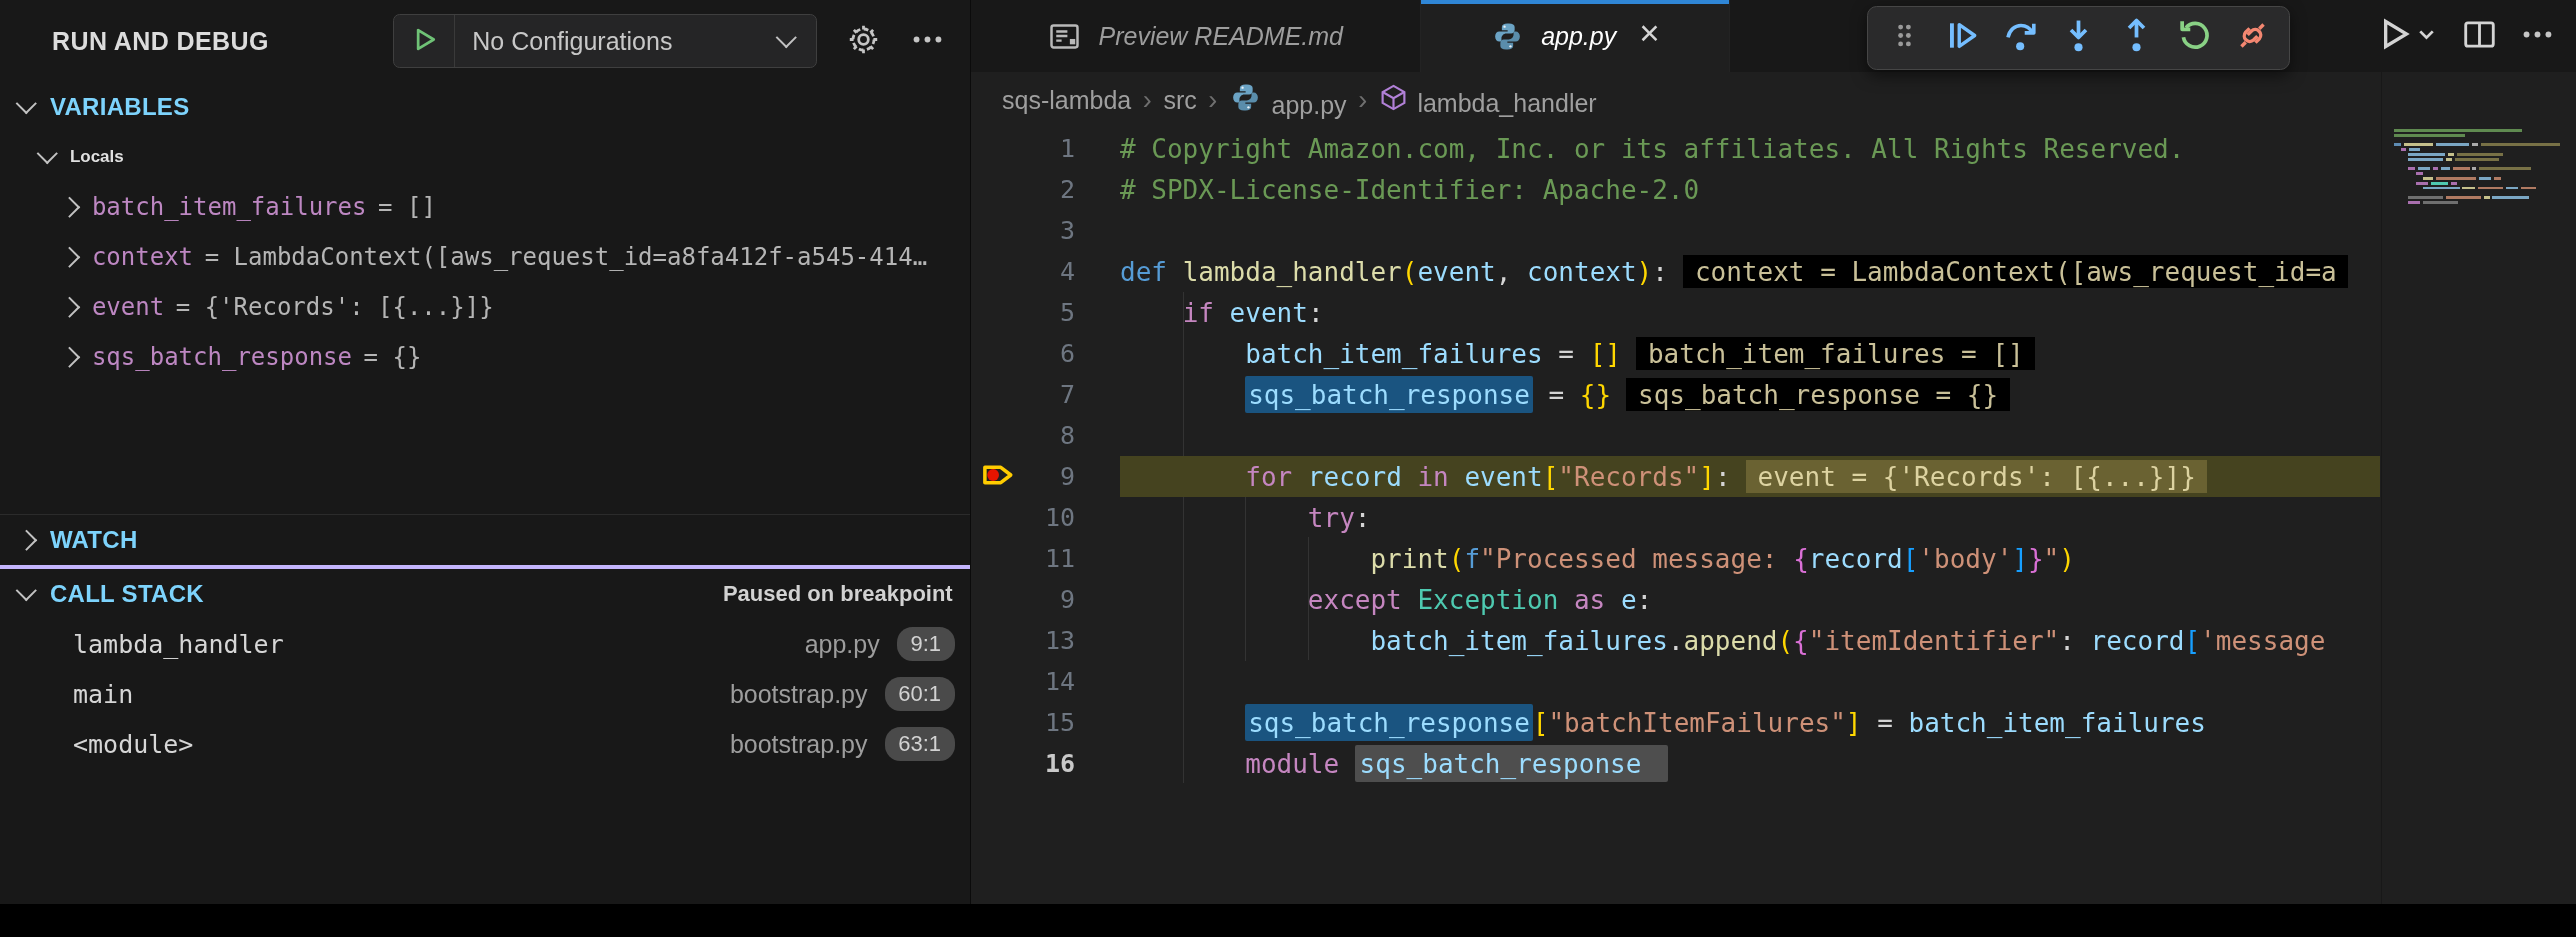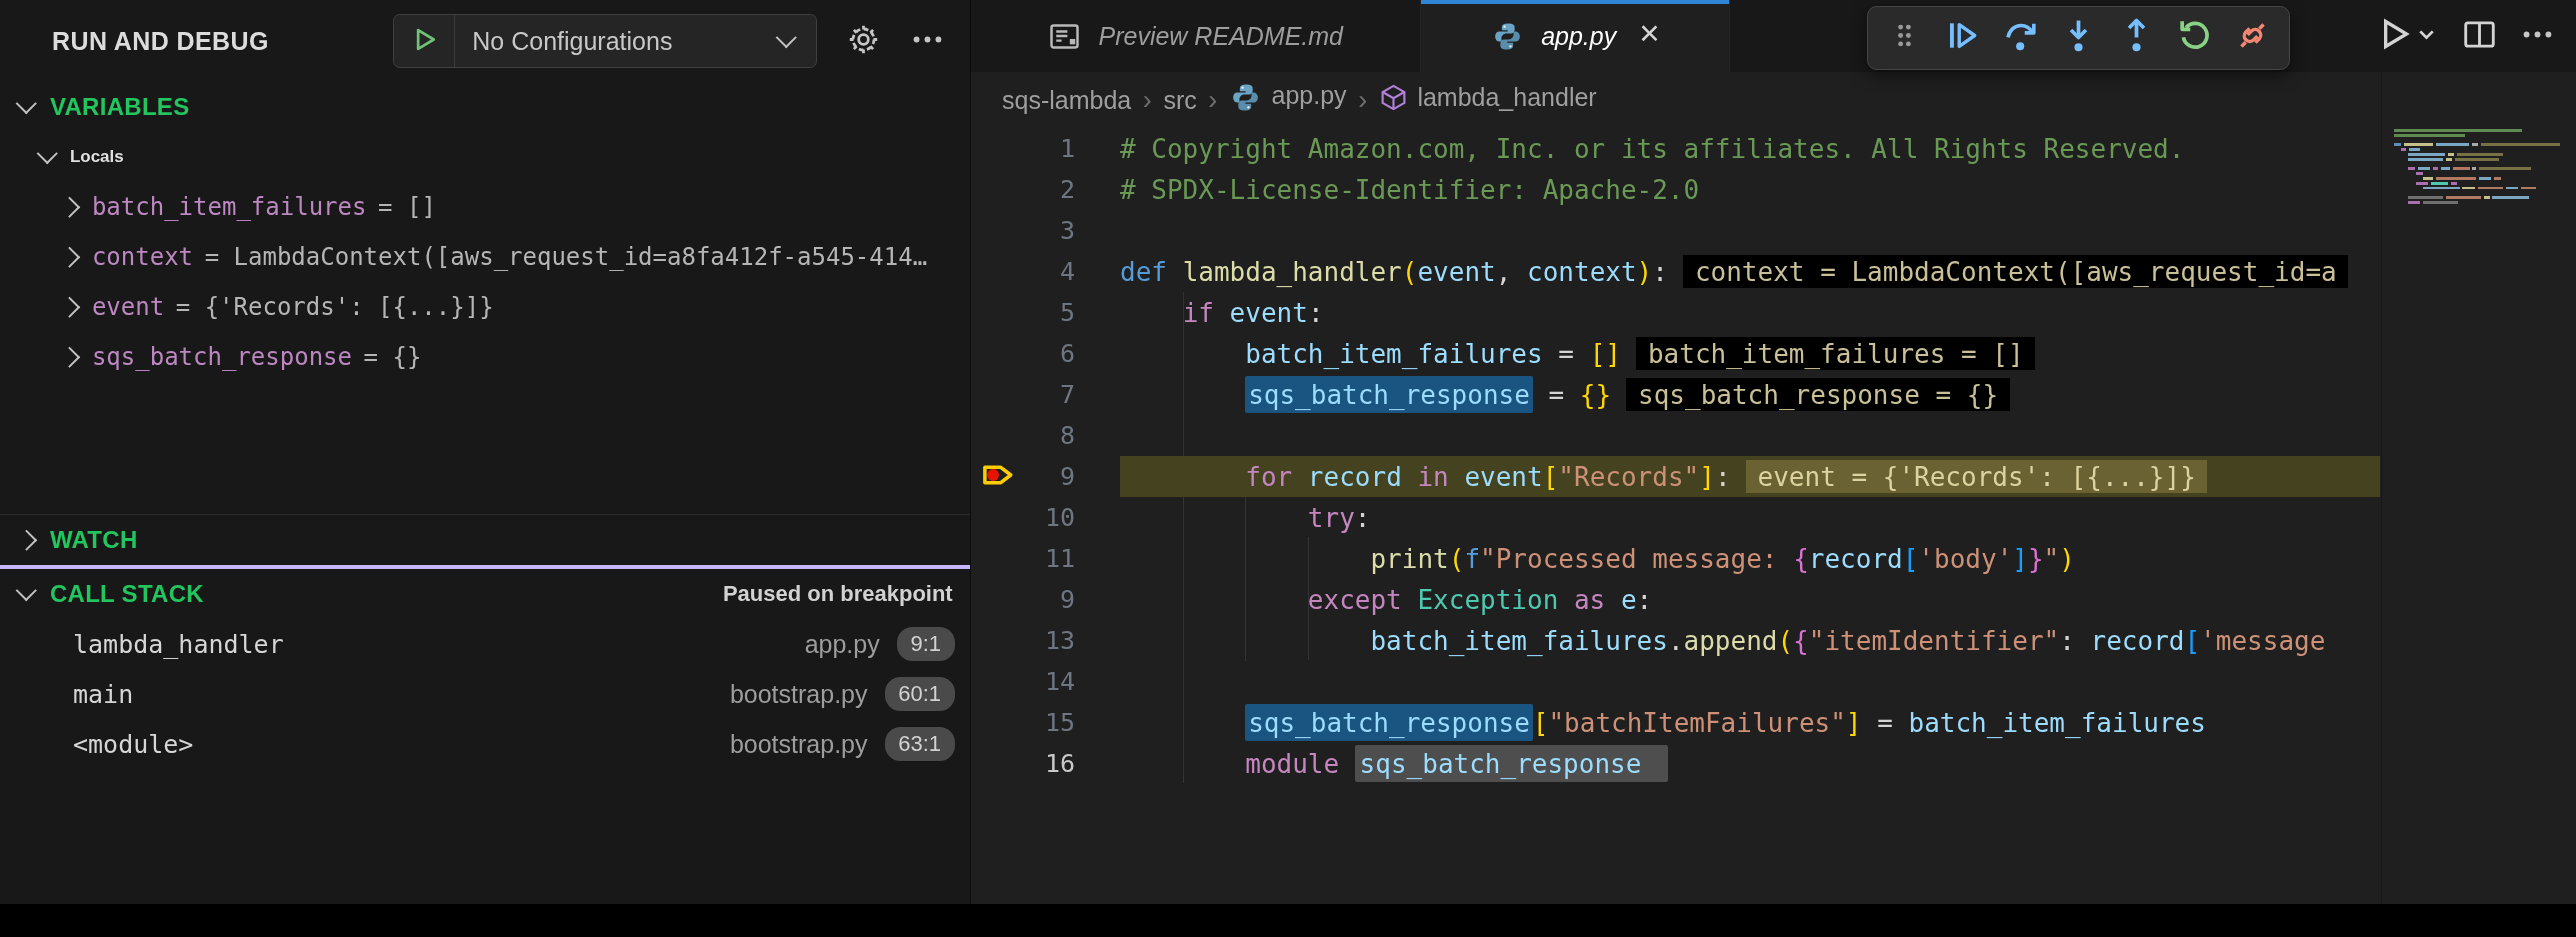--- a/index.html
+++ b/index.html
@@ -22,21 +22,21 @@
   .chev{display:inline-block;width:12.5px;height:12.5px;border-right:2.3px solid #c2c2c2;
         border-bottom:2.3px solid #c2c2c2;flex:none;}
   .chev.down{transform:rotate(45deg);margin-top:-6.7px;}
   .chev.right{transform:rotate(-45deg);}
 
   .var-section{height:432px;}
   .tree-row{display:flex;align-items:center;height:50px;white-space:nowrap;overflow:hidden;cursor:pointer;}
   .tree-row .chev{margin-left:19px;}
   .tree-row.lvl1 .chev{margin-left:40px;}
   .tree-row.lvl2 .chev{margin-left:62px;}
-  .section-label{font-weight:700;font-size:24px;color:#22c55e;margin-left:16.4px;letter-spacing:0.3px;}
+  .section-label{font-weight:700;font-size:24px;color:#7dd3fc;margin-left:16.4px;letter-spacing:0.3px;}
   .scope-label{font-weight:700;font-size:17px;color:#e0e0e0;margin-left:15.4px;}
   .var-name{font-family:"DejaVu Sans Mono",monospace;font-size:24px;color:#bd87c2;margin-left:15.4px;}
   .var-val{font-family:"DejaVu Sans Mono",monospace;font-size:24px;color:#b5b5b5;margin-left:11.6px;}
 
   .watch-section{height:50px;border-top:1px solid #2b2b2b;}
   .stack-section{border-top:4px solid #c4b5fd;}
   .stack-hdr{display:flex;align-items:center;height:50px;}
   .stack-status{margin-left:auto;margin-right:17.3px;font-size:22px;font-weight:700;color:#d2d2d2;}
   .frame-row{display:flex;align-items:center;height:50px;padding:0 15.4px 0 73px;cursor:pointer;}
   .frame-name{font-family:"DejaVu Sans Mono",monospace;font-size:25px;color:#d6d6d6;}
@@ -57,30 +57,30 @@
   .debug-toolbar{position:absolute;left:896px;top:5.8px;width:406px;height:62px;background:#2a2a2b;
                  border:1px solid #464646;border-radius:9.6px;box-shadow:0 5.8px 15.4px rgba(0,0,0,.5);
                  display:flex;align-items:center;justify-content:space-around;padding:0 7.7px;z-index:5;}
   .dbg-btn{display:flex;align-items:center;justify-content:center;width:50px;height:50px;cursor:pointer;}
 
   .editor-actions{position:absolute;right:21px;top:0;height:72px;display:flex;align-items:center;}
   .ea-btn{display:flex;align-items:center;cursor:pointer;margin-left:23px;}
 
   .breadcrumb{height:56px;display:flex;align-items:center;padding-left:31px;font-size:25px;
               color:#9f9f9f;background:#1f1f1f;}
-  .bc-item{display:flex;align-items:flex-start;gap:9.6px;cursor:pointer;}
+  .bc-item{display:flex;align-items:flex-end;gap:9.6px;cursor:pointer;}
   .bc-sep{color:#6f6f6f;font-size:27px;margin:0 11.6px;}
 
   .code-area{position:absolute;top:128px;left:0;width:1409px;bottom:0;overflow:hidden;}
   .code-line{display:flex;align-items:center;height:41px;position:relative;}
   .code-line.hl{background:linear-gradient(to right,transparent 0 149px,#45431f 149px);}
   .bp-col{width:56px;flex:none;display:flex;align-items:center;justify-content:center;}
   .num-col{width:48px;flex:none;text-align:right;font-family:"DejaVu Sans Mono",monospace;
            font-size:25px;color:#6e7681;}
-  .code-line.active .num-col{color:#c9c9c9;}
+  .code-line.active .num-col{color:#c9c9c9;font-weight:bold;}
   .line-text{flex:none;padding-left:45px;font-family:"DejaVu Sans Mono",monospace;font-size:26px;
              color:#d4d4d4;white-space:pre;display:flex;align-items:center;}
   .line-text span{white-space:pre;}
   .tk-com{color:#6A9955}.tk-kw{color:#C586C0}.tk-def{color:#569CD6}.tk-fn{color:#DCDCAA}
   .tk-var{color:#9CDCFE}.tk-str{color:#CE9178}.tk-pun{color:#D4D4D4}
   .tk-b1{color:#FFD700}.tk-b2{color:#DA70D6}.tk-b3{color:#179FFF}.tk-cls{color:#4EC9B0}
   .tk-varhl{color:#9CDCFE;background:#1a5480;padding:3.9px 2.9px;border-radius:1.9px;}
   .tk-varsel{color:#9CDCFE;background:#4e4e4e;padding:3.9px 27px 3.9px 4.8px;border-radius:1.9px;}
   .inline-ann{font-family:"DejaVu Sans Mono",monospace;font-size:26px;color:#c9c098;
               background:#000000;padding:1.9px 11.6px;margin-left:15.4px;}

